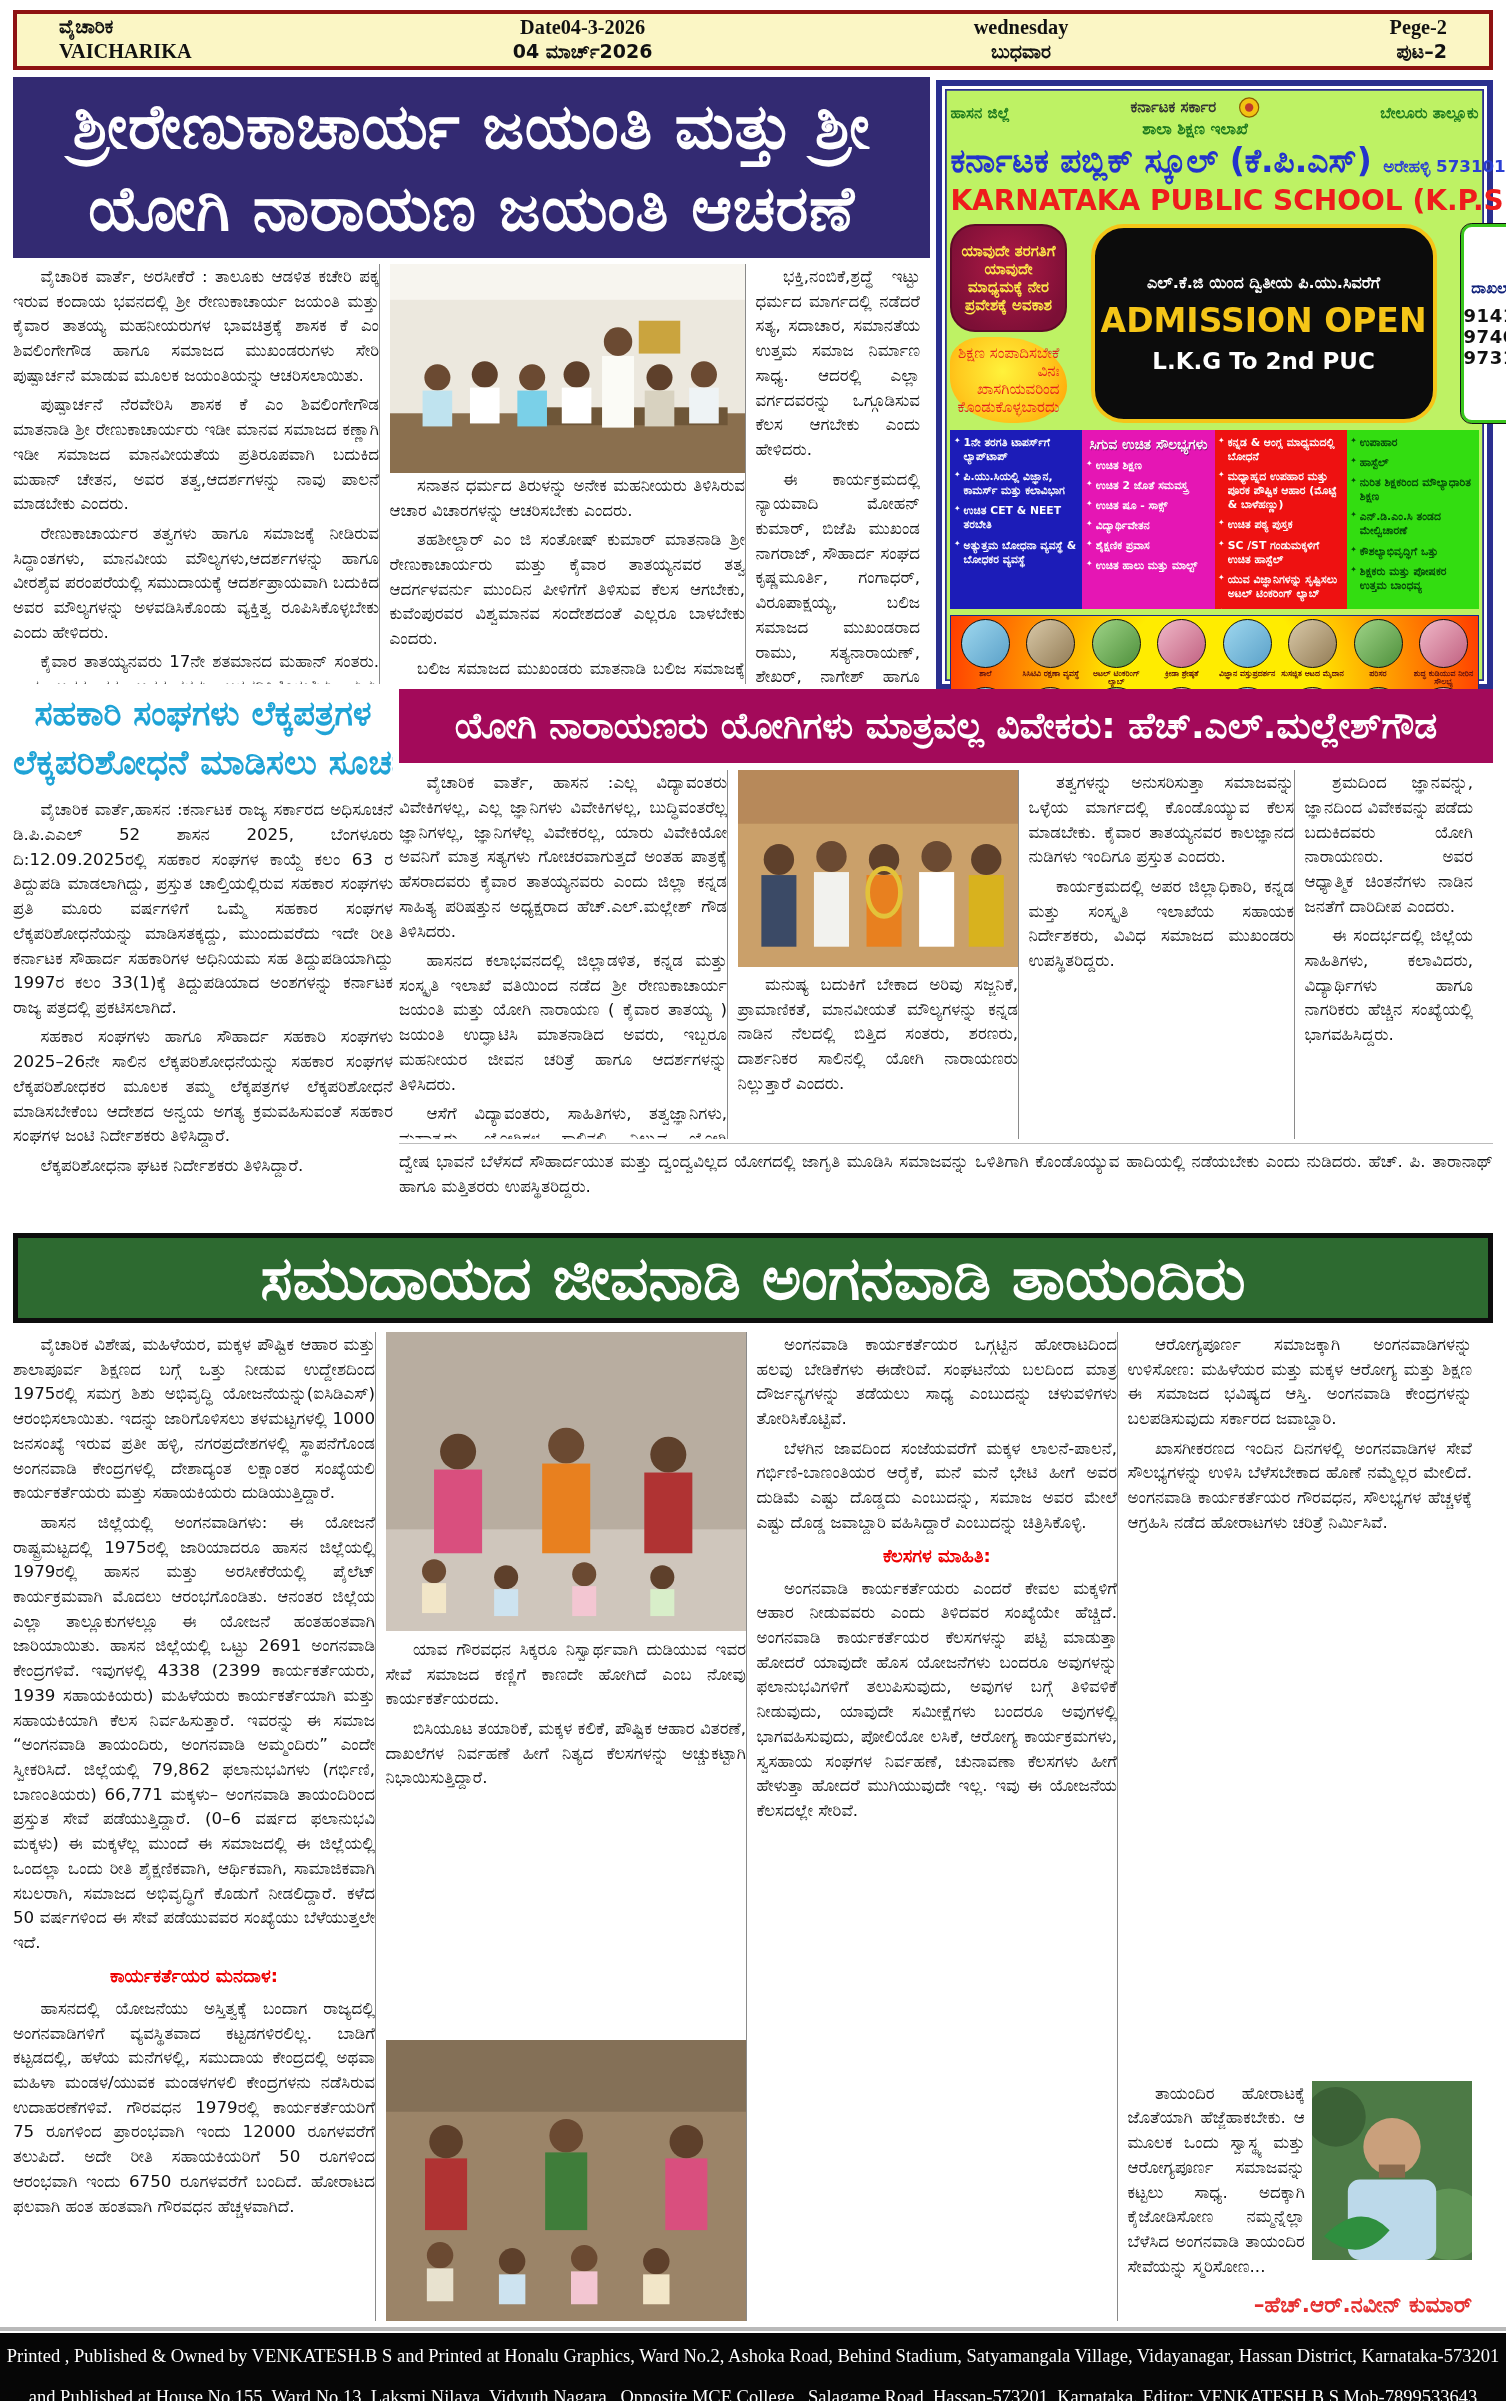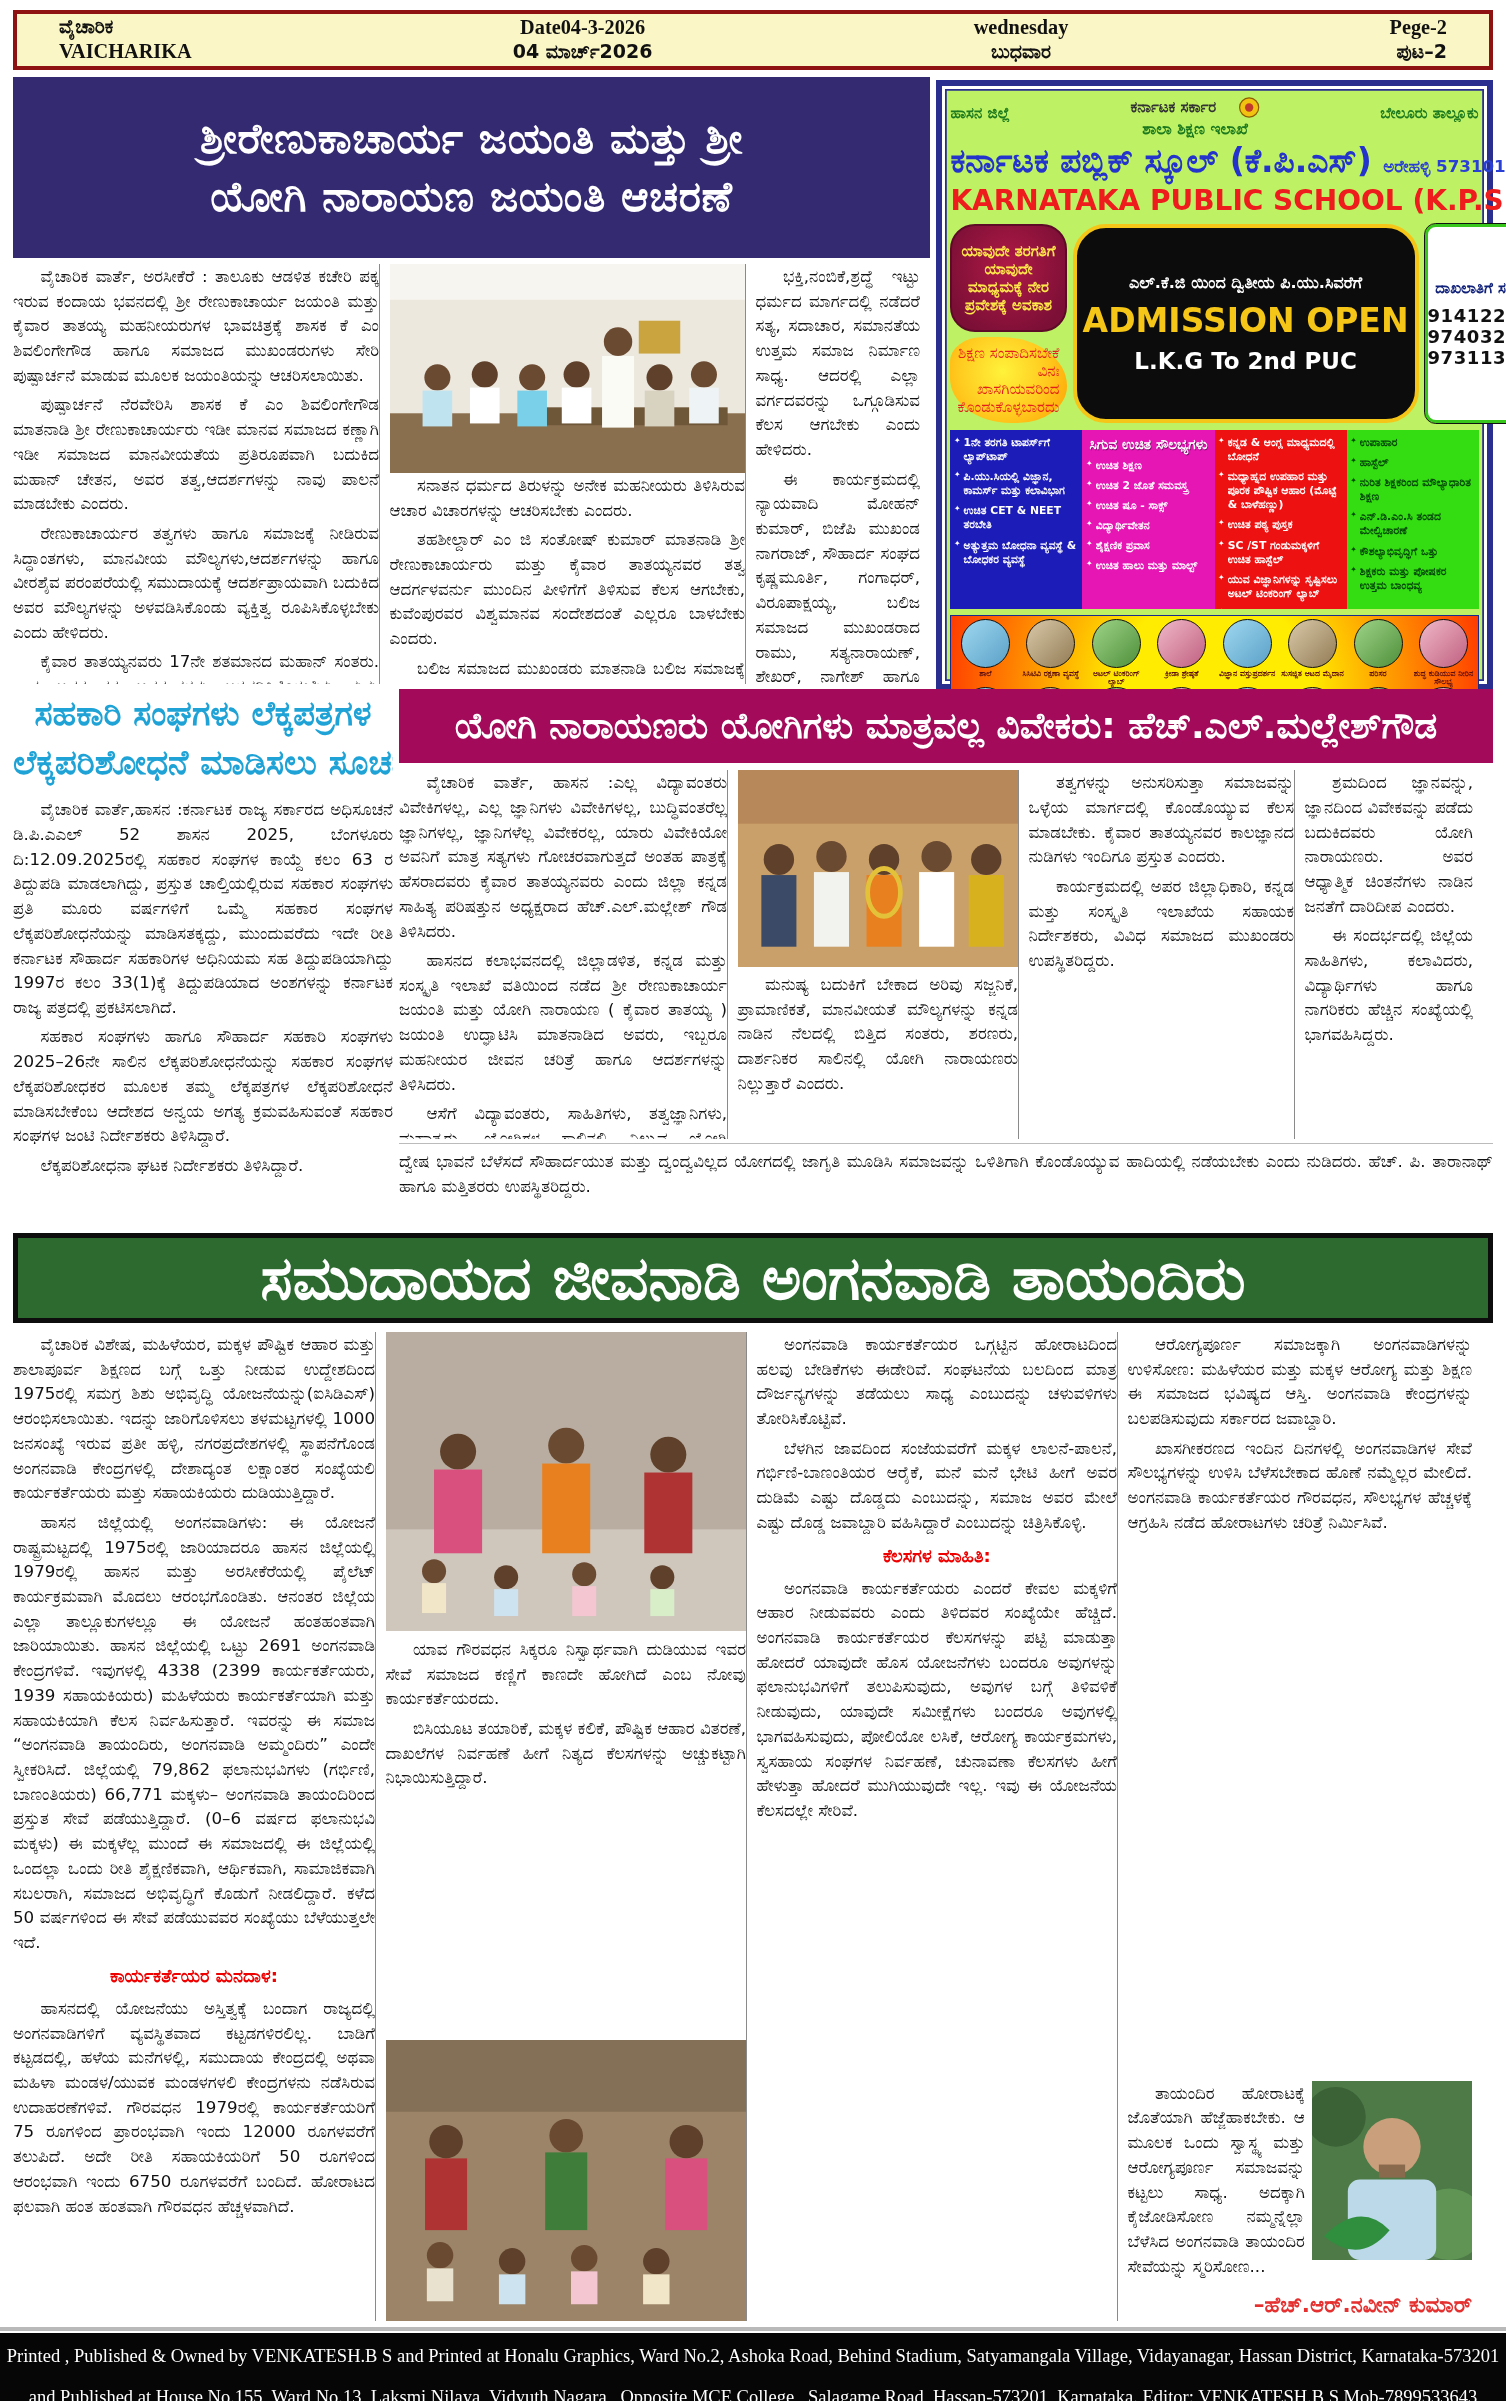--- a/index.html
+++ b/index.html
@@ -22,21 +22,21 @@
     display:flex;align-items:center;justify-content:space-between;padding:0 42px}
   .mh-cell{display:flex;flex-direction:column;justify-content:center;line-height:1.25}
   .mh-en{font-family:"Liberation Serif",serif;font-weight:bold;font-size:20.3px}
   .mh-kn{font-weight:bold;font-size:19px}
   .mh-left .mh-kn{order:-1}
 
   
   .headline1{position:absolute;left:13px;top:77px;width:917px;height:181px;
     background:var(--h1-bg);color:#fff;display:flex;flex-direction:column;
     align-items:center;justify-content:center;gap:8.4px}
-  .headline1 .hl{font-size:42px;font-weight:800;white-space:nowrap;letter-spacing:0.6px}
+  .headline1 .hl{font-size:62px;font-weight:800;white-space:nowrap;letter-spacing:0.6px}
 
   
   .cols{display:flex}
   .col{overflow:hidden;text-align:justify;font-size:16.7px;line-height:1.48}
   .col + .col{border-left:1.2px solid #8a8a8a;padding-left:9.6px}
   .para{text-indent:27.5px;margin-bottom:4.8px}
   .a1-row{position:absolute;left:13px;top:264px;width:917px;height:420px}
   .a1-c1{width:366px}
   .a1-c2{width:366px}
   .a1-c3{width:175px}
@@ -50,21 +50,21 @@
     box-shadow:inset 0 0 0 3px #fff, inset 0 0 0 4.8px var(--ad-border);
     padding:9.6px 8.4px 6px;display:flex;flex-direction:column}
   .ad-top{display:flex;justify-content:space-between;align-items:flex-start}
   .ad-side{color:#1e7a1e;font-weight:bold;font-size:15px;margin-top:8.4px}
   .ad-govt{display:flex;flex-direction:column;align-items:center}
   .ad-govt-line{display:flex;align-items:center;gap:23px;font-weight:bold;font-size:15px;color:#333}
   .ad-dept{color:#1e7a1e;font-weight:bold;font-size:15.5px;margin-top:1.2px}
   .ad-school-kn{ text-align:center;color:#2333cc;font-weight:800;font-size:33px;margin-top:3.6px;white-space:nowrap}
   .ad-school-kn small{font-size:16.7px;font-weight:800;color:#2a3fd4}
   .ad-school-en{text-align:center;color:#ee1c1c;font-weight:800;font-size:28px;margin-top:2.4px;white-space:nowrap}
-  .ad-blobs{display:flex;gap:6px;margin-top:7.2px;height:251px}
+  .ad-blobs{display:flex;gap:24px;margin-top:7.2px;height:251px}
   .blob-left{width:167px;display:flex;flex-direction:column;gap:4.8px}
   .maroon-blob{flex:0 0 108px;background:radial-gradient(ellipse at 50% 40%,#b01a46 0%,#7c0f36 80%);
     border-radius:25px;color:#ffe84a;font-weight:bold;font-size:15px;text-align:center;
     display:flex;align-items:center;justify-content:center;padding:6px;border:2.4px solid #5e0b28}
   .splash{flex:1;background:radial-gradient(circle at 45% 40%,#fff23b 0%,#ffc91e 55%,#ff9d00 100%);
     border-radius:30% 60% 45% 55%;color:#e31e1e;font-weight:normal;font-size:15px;text-align:right;
     display:flex;align-items:center;justify-content:center;padding:7.2px}
   .adm-blob{flex:1;background:#0c0c0c;border:4.8px solid #f5c518;border-radius:33px;
     color:#fff;display:flex;flex-direction:column;align-items:center;justify-content:center;gap:8.4px;padding:6px;text-align:center}
   .adm-l1{font-size:16px;font-weight:bold}

